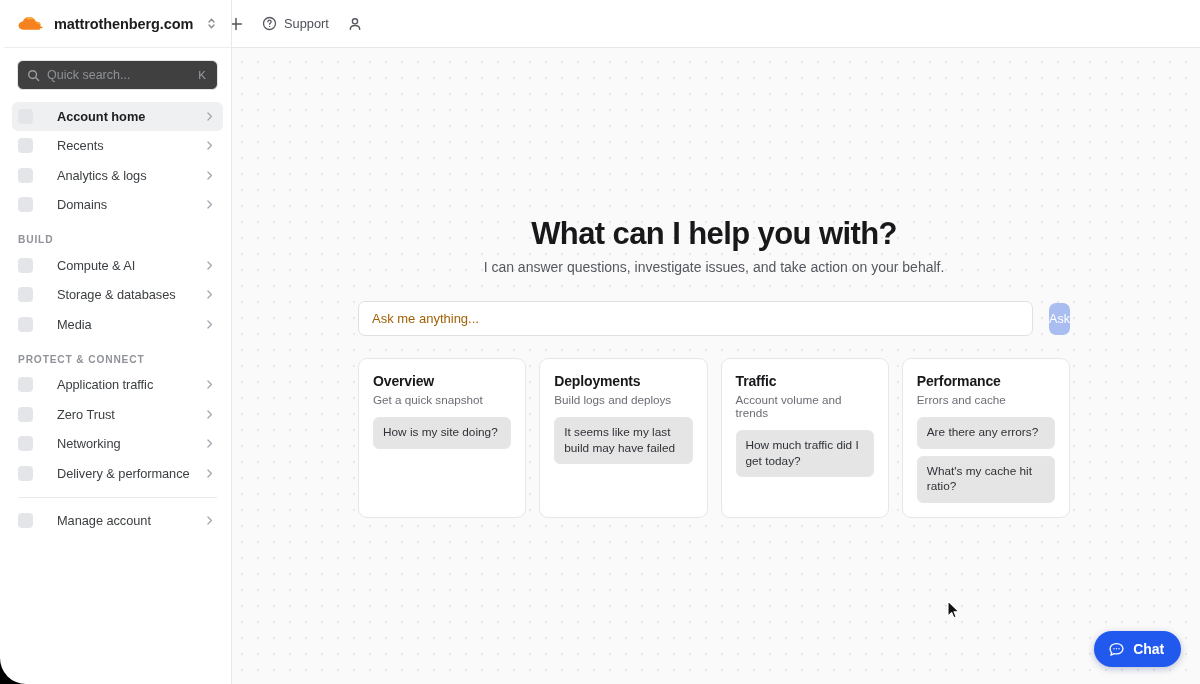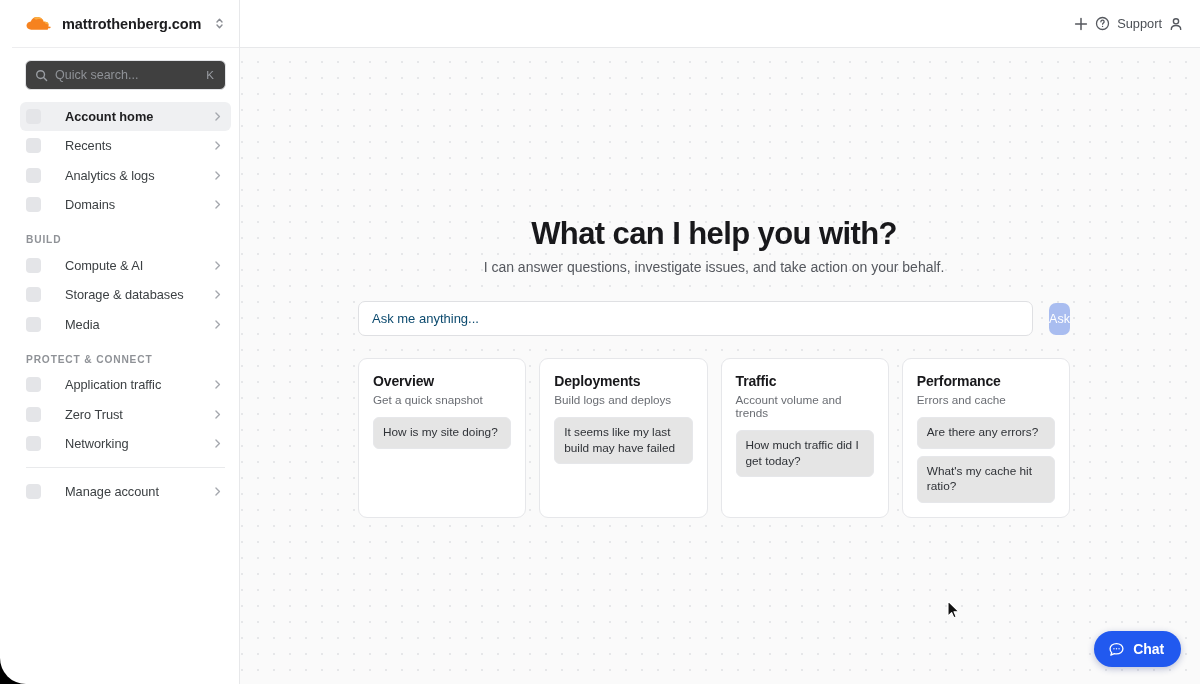--- a/index.html
+++ b/index.html
@@ -18,21 +18,21 @@
     width: 1200px;
     height: 684px;
     background: #ffffff;
     border-bottom-left-radius: 26px;
     overflow: hidden;
   }
 
   
   #sidebar {
     position: absolute;
-    left: 12px; top: 0;
+    left: 4px; top: 0;
     width: 228px;
     height: 684px;
     background: #ffffff;
     border-right: 1px solid #e7e8ea;
     border-bottom-left-radius: 26px;
     z-index: 5;
   }
 
   #account-bar {
     height: 48px;
@@ -149,23 +149,22 @@
   }
 
   #topbar {
     position: absolute;
     left: 0; top: 0;
     width: 972px; height: 48px;
     background: #ffffff;
     border-bottom: 1px solid #e7e8ea;
     display: flex;
     align-items: center;
-    justify-content: flex-end;
     padding-right: 16px;
-    gap: 6px;
+    gap: 18px;
   }
   .top-btn {
     display: flex;
     align-items: center;
     gap: 7px;
     color: #55585e;
     cursor: pointer;
   }
   .top-btn-label { font-size: 12.8px; color: #4c5056; }
 
@@ -209,21 +208,21 @@
   #ask-input {
     flex: 1 1 auto;
     height: 35px;
     background: #ffffff;
     border: 1px solid #dfe0e3;
     border-radius: 7px;
     display: flex;
     align-items: center;
     padding: 0 13px;
     font-size: 13px;
-    color: #0c4a6e;
+    color: #a16207;
     cursor: text;
   }
   #ask-btn {
     flex: 0 0 auto;
     width: 21px; height: 32px;
     background: #a9bdf0;
     border-radius: 7px;
     color: #ffffff;
     font-size: 12.5px;
     display: flex;
@@ -424,20 +423,29 @@
           <span class="nav-label">Zero Trust</span>
           <span class="nav-chev">
             <svg width="11" height="11" viewBox="0 0 12 12" fill="none" stroke="currentColor" stroke-width="1.45" stroke-linecap="round" stroke-linejoin="round">
               <path d="M4.3 2.2L8.1 6l-3.8 3.8"></path>
             </svg>
           </span>
         </div>
         <div class="nav-item">
           <span class="nav-ico"></span>
           <span class="nav-label">Networking</span>
+          <span class="nav-chev">
+            <svg width="11" height="11" viewBox="0 0 12 12" fill="none" stroke="currentColor" stroke-width="1.45" stroke-linecap="round" stroke-linejoin="round">
+              <path d="M4.3 2.2L8.1 6l-3.8 3.8"></path>
+            </svg>
+          </span>
+        </div>
+        <div class="nav-item">
+          <span class="nav-ico"></span>
+          <span class="nav-label">Delivery &amp; performance</span>
           <span class="nav-chev">
             <svg width="11" height="11" viewBox="0 0 12 12" fill="none" stroke="currentColor" stroke-width="1.45" stroke-linecap="round" stroke-linejoin="round">
               <path d="M4.3 2.2L8.1 6l-3.8 3.8"></path>
             </svg>
           </span>
         </div>
         <div class="nav-divider"></div>
         <div class="nav-item">
           <span class="nav-ico"></span>
           <span class="nav-label">Manage account</span>

